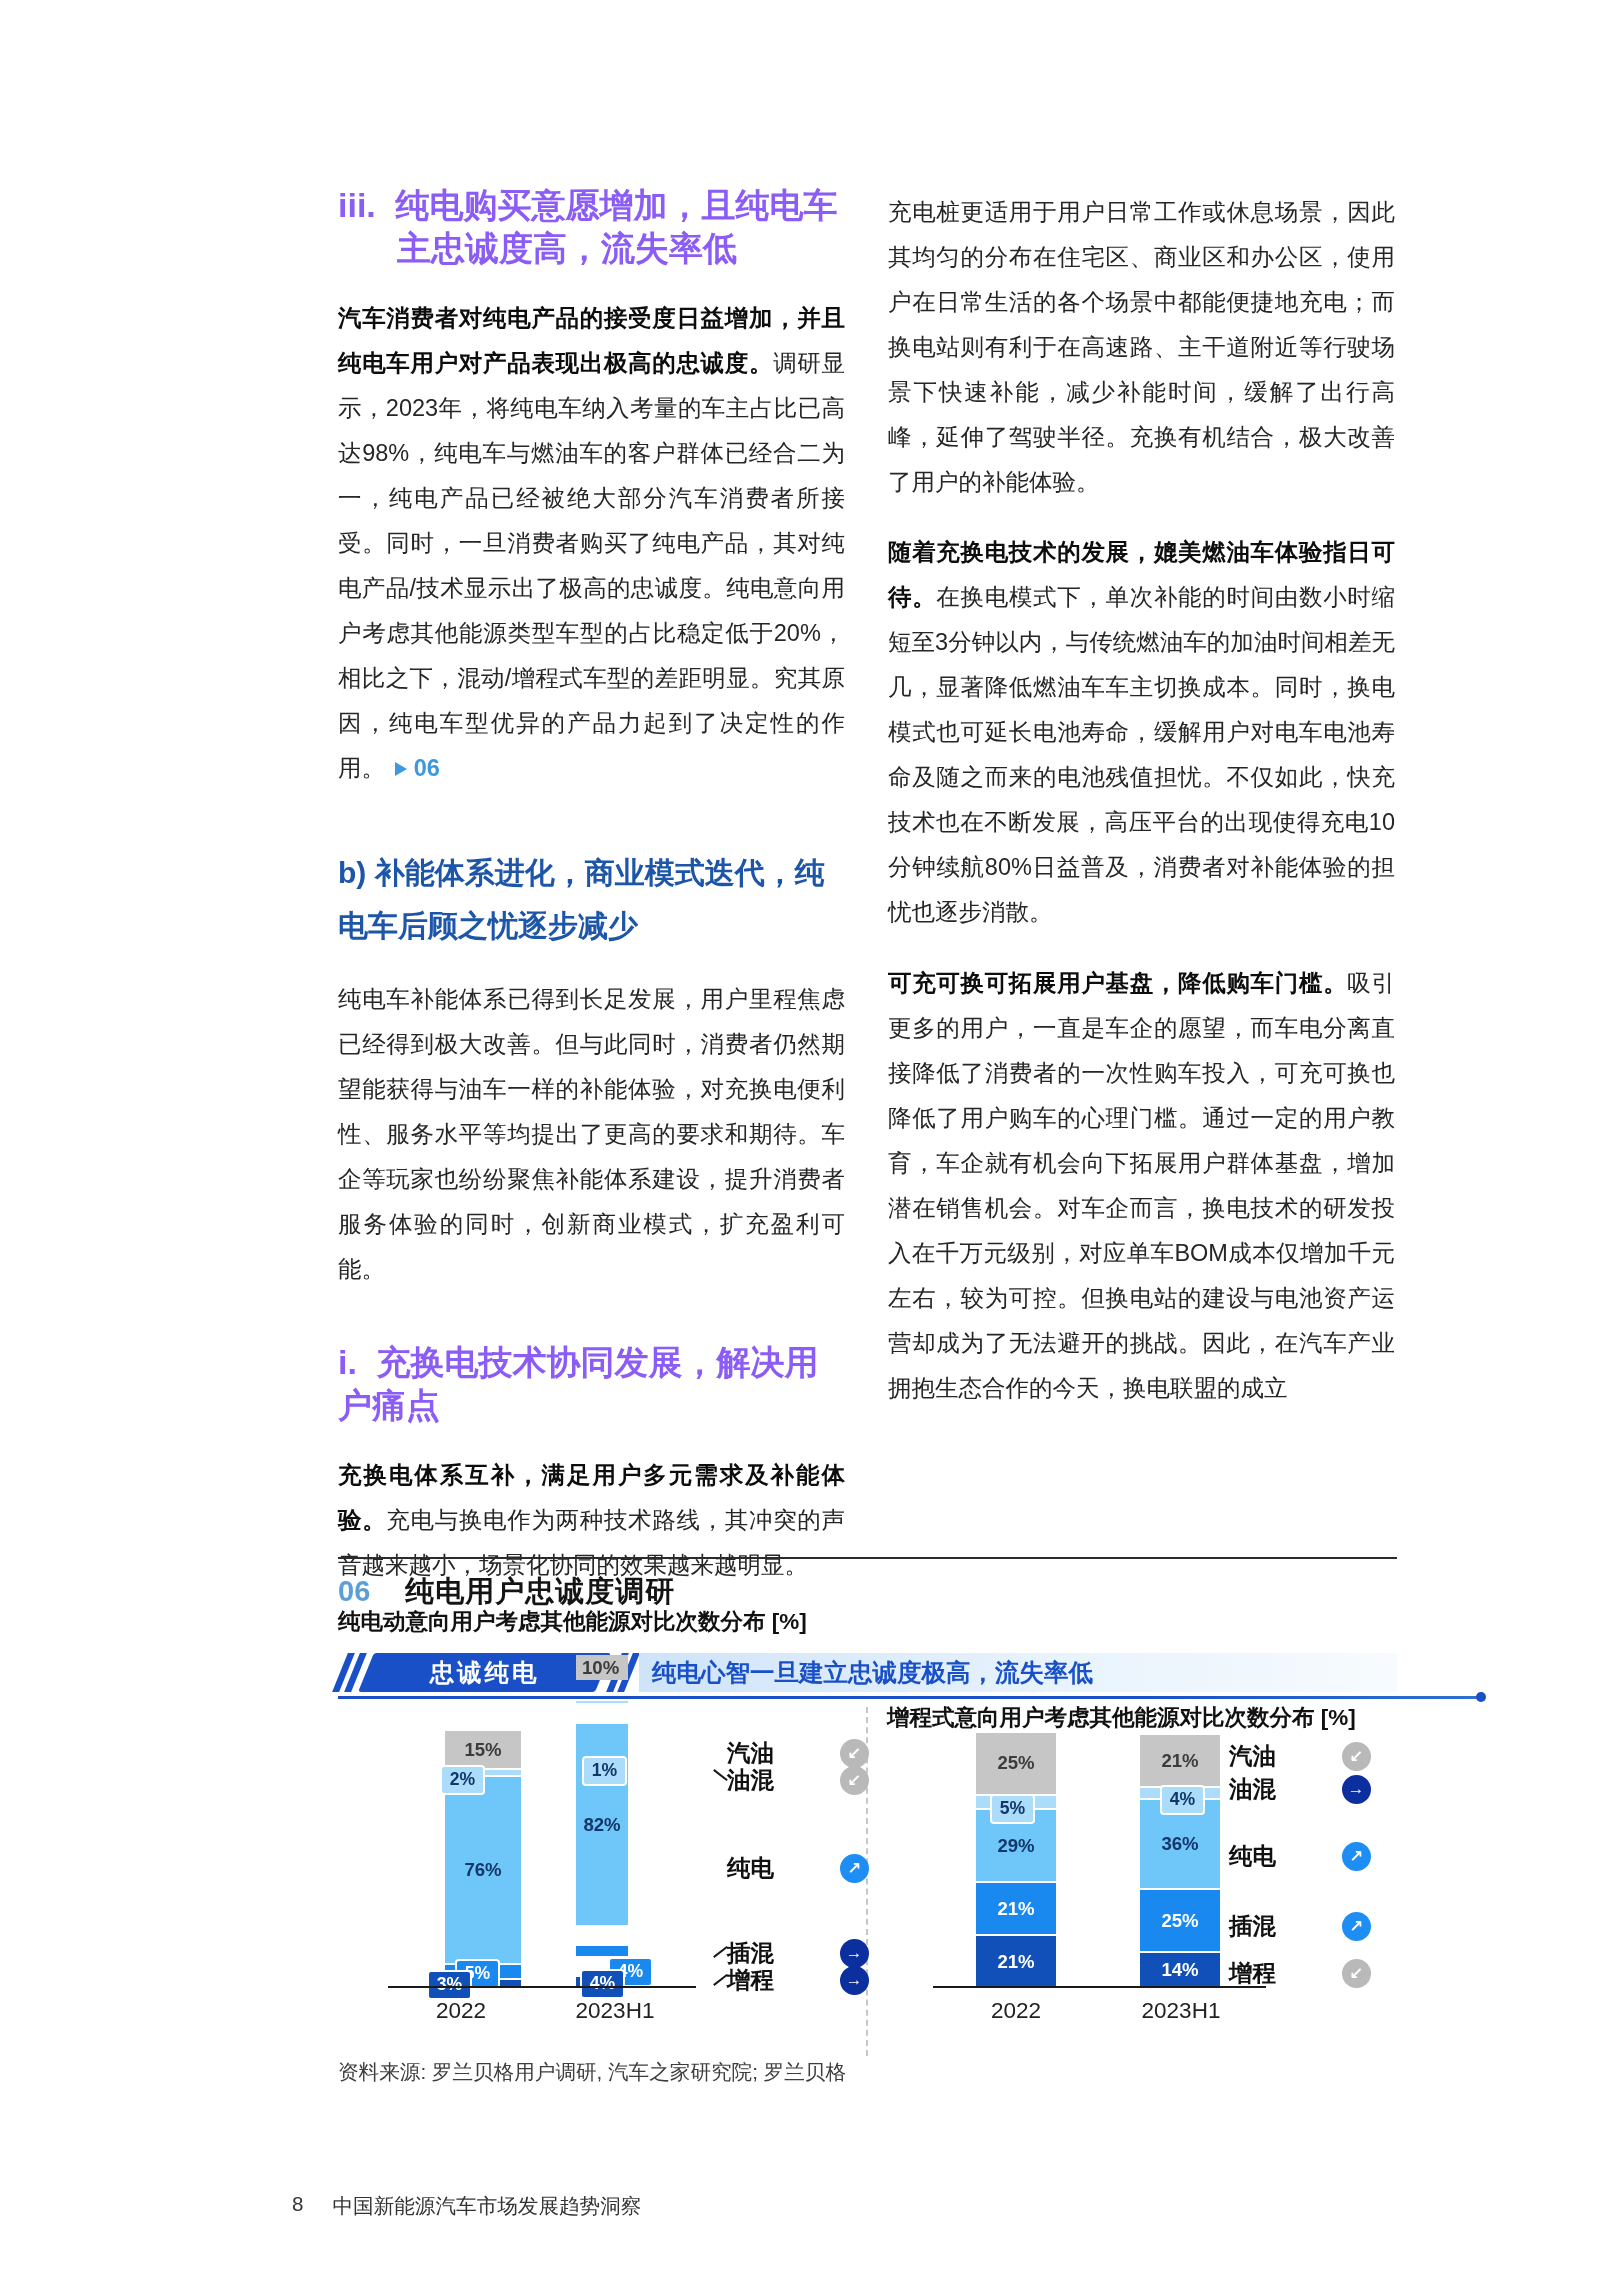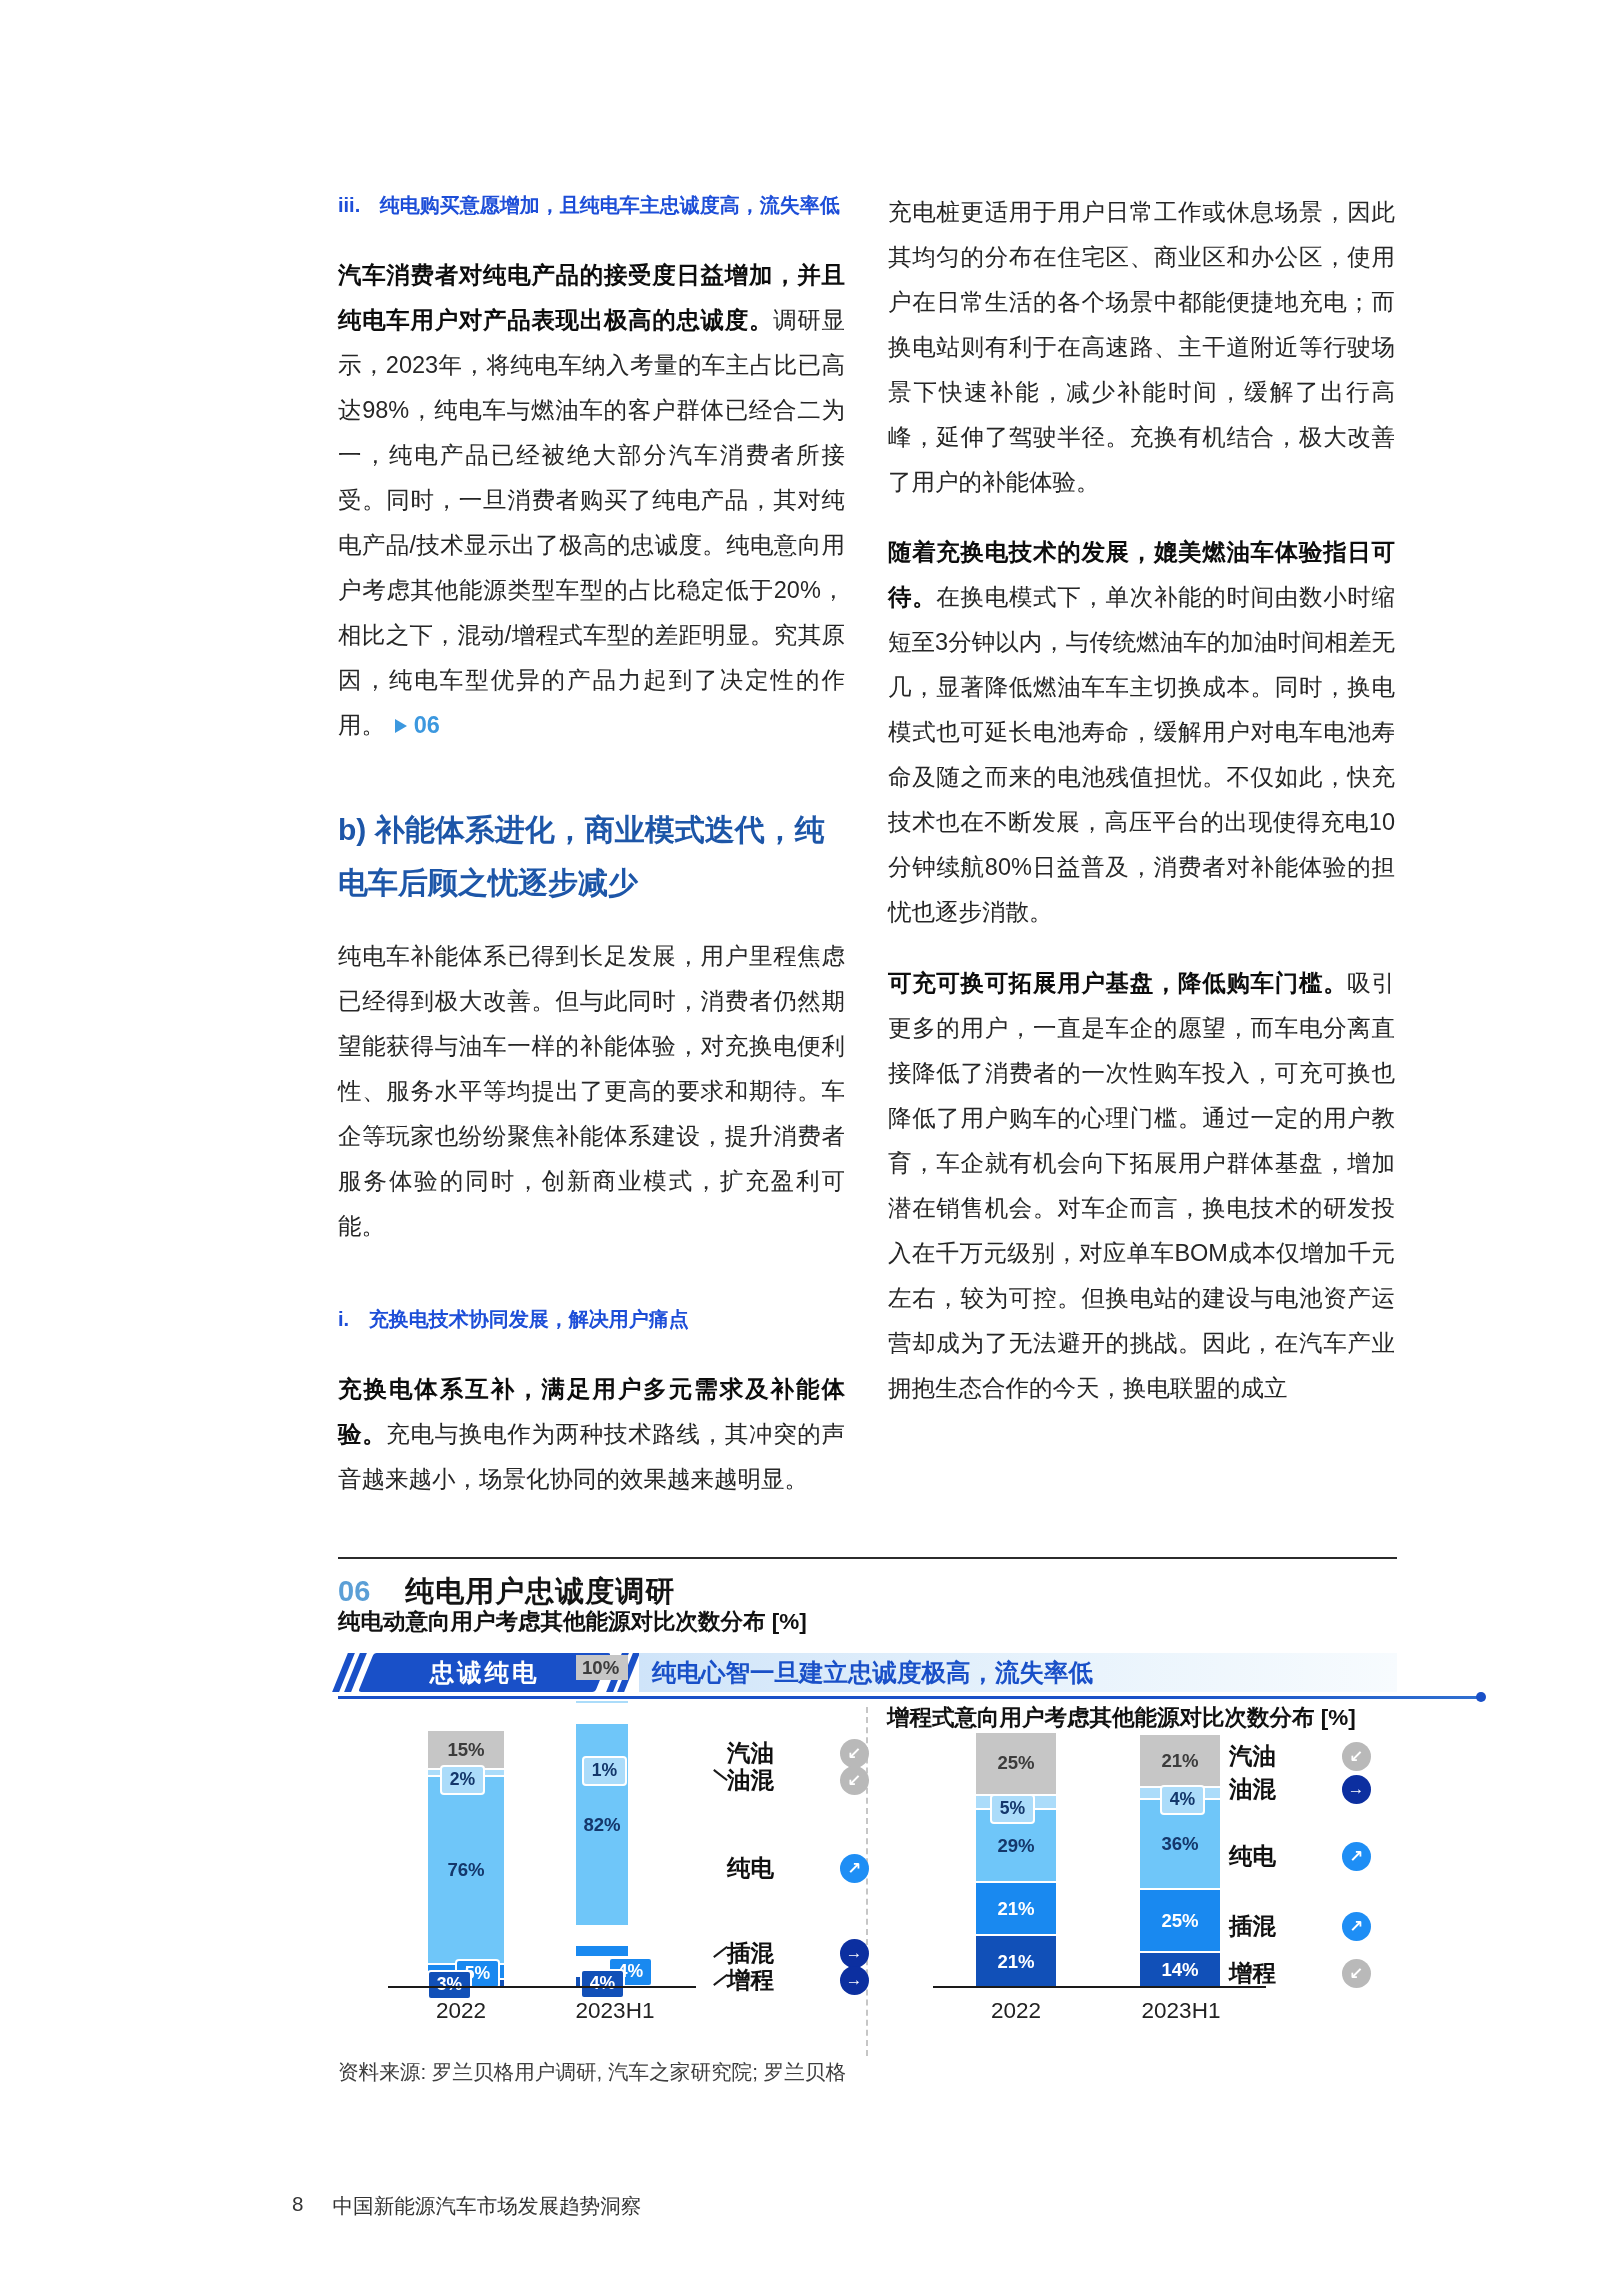--- a/index.html
+++ b/index.html
@@ -4,21 +4,21 @@
 <style>
   html,body{margin:0;padding:0;background:#e8e8e8;}
   .page{position:relative;width:1621px;height:2293px;background:#ffffff;overflow:hidden;
         font-family:"Liberation Sans","DejaVu Sans",sans-serif;}
   
   .columns{position:absolute;left:338px;top:184px;width:1057px;display:flex;gap:43px;}
   .col{width:507px;}
   .body{margin:25.5px 0 0;font-size:23.5px;line-height:45px;text-align:justify;color:#262626;}
   .body strong{color:#0d0d0d;}
   .col-r .body:first-child{margin-top:5.9px;}
-  .h-sub{font-size:20px;line-height:43px;font-weight:bold;color:#1d4ed8;margin-top:49px;}
+  .h-sub{font-size:34px;line-height:43px;font-weight:bold;color:#8b5cf6;margin-top:49px;}
   .h-sub.first{margin-top:0;}
   .h-sub .pfx{margin-right:19.6px;}
   .hang{padding-left:59px;text-indent:-59px;}
   .h-main{margin:55px 0 0;font-size:30px;line-height:53px;font-weight:bold;color:#1d56a8;text-align:left;}
   .figref{color:#3c98df;font-weight:bold;white-space:nowrap;}
   .figref .tri{display:inline-block;width:0;height:0;border-left:12.7px solid #3c98df;
                border-top:7.8px solid transparent;border-bottom:7.8px solid transparent;margin:0 6.9px 0 9.8px;}
   
   .abs{position:absolute;}
   .fig-rule{left:338px;top:1557px;width:1059px;height:2px;background:#2b2b2b;}
@@ -34,21 +34,21 @@
   .lightbar span{display:block;padding-left:13px;line-height:39px;color:#1950c8;font-size:24.5px;font-weight:bold;}
   .banner-line{left:338px;top:1696px;width:1140px;height:2.9px;
                background:linear-gradient(90deg,#1950c8 70%,#2f6fd0 100%);}
   .banner-dot{left:1476px;top:1692px;width:9.8px;height:9.8px;border-radius:50%;background:#1950c8;}
   .divider{left:866px;top:1707px;height:349px;border-left:2px dashed #c6c6c6;}
   .ct{font-size:22.5px;font-weight:bold;color:#111;}
   .ct-left{left:338px;top:1606px;}
   .ct-right{left:887px;top:1702px;}
   
   .bar{position:absolute;bottom:306px;display:flex;flex-direction:column;}
-  .bar1L{left:428px;width:76px;}  .bar2L{left:576px;width:52px;gap:19px;}
+  .bar1L{left:445px;width:76px;}  .bar2L{left:576px;width:52px;gap:19px;}
   .bar1R{left:976px;width:80px;}  .bar2R{left:1140px;width:80px;}
   .seg{width:100%;display:flex;align-items:center;justify-content:center;}
   .seg + .seg{margin-top:2px;}
   .seg.alignr{justify-content:flex-end;padding-right:8.8px;box-sizing:border-box;}
   .c-gas{background:#c6c6c6;} .c-hyb{background:#abdcfa;} .c-bev{background:#6fc6f9;}
   .c-phev{background:#1989f0;} .c-erev{background:#1150b8;}
   .sl{font-size:18.6px;font-weight:bold;}
   .sl.dk{color:#3c3c3c;} .sl.nv{color:#14376b;} .sl.wt{color:#ffffff;}
   .axis{height:2px;background:#1a1a1a;}
   .axisL{left:388px;top:1986px;width:308px;}

